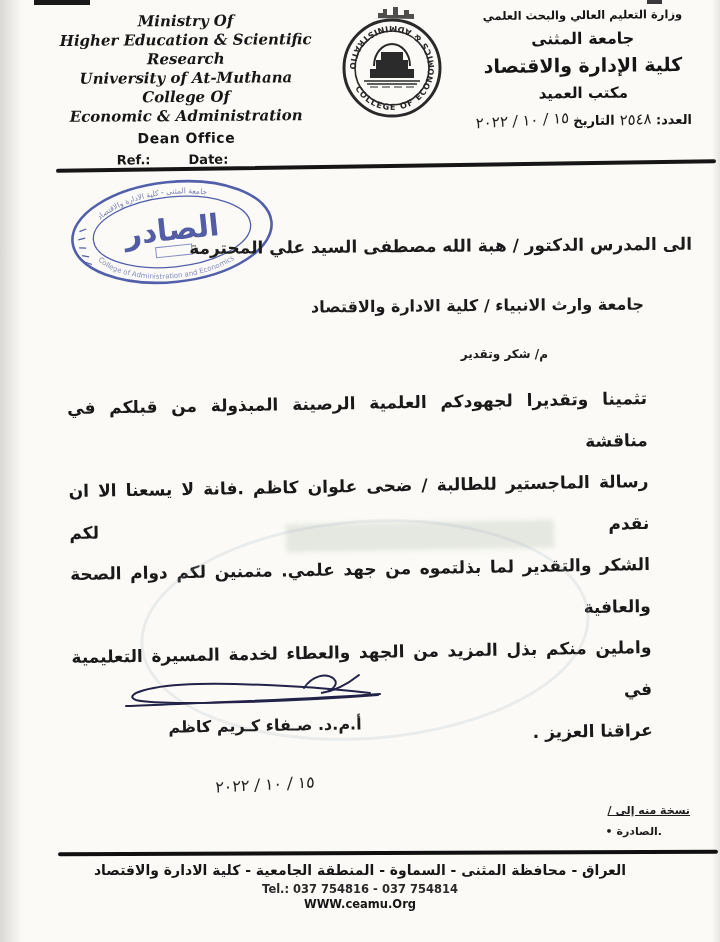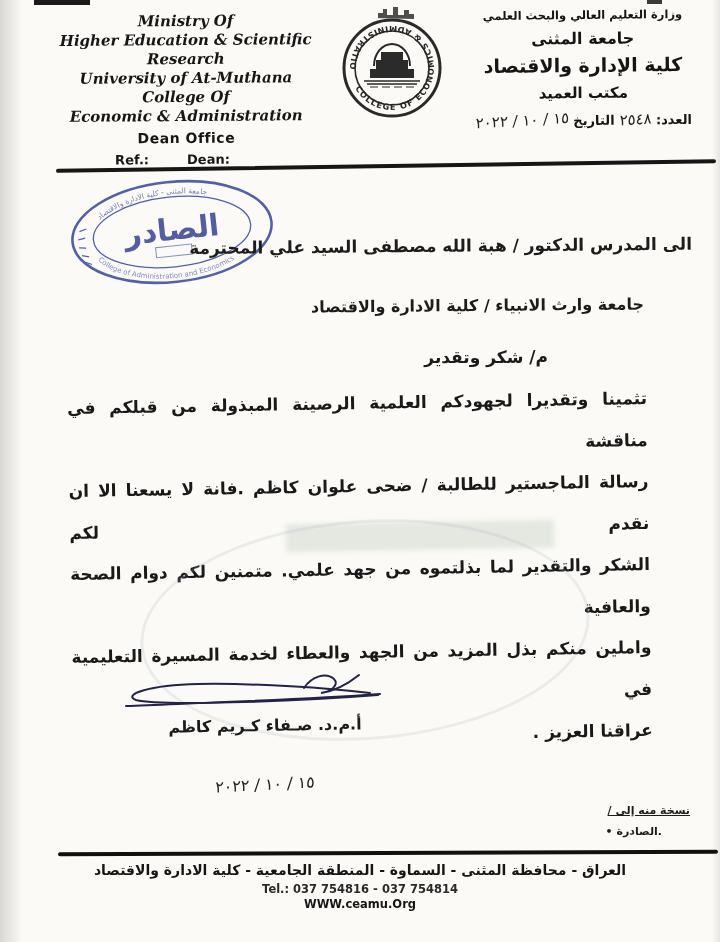--- a/index.html
+++ b/index.html
@@ -48,21 +48,21 @@
   
   .stamp { position:absolute; left:62px; top:172px; width:220px; height:120px;
     transform:rotate(-6deg); opacity:.92; }
 
   
   .recipient { position:absolute; right:28px; top:236px; width:540px; direction:rtl;
     text-align:right; font-size:17px; font-weight:bold; transform:rotate(-0.5deg); }
   .org { position:absolute; right:76px; top:296px; direction:rtl;
     font-size:16px; font-weight:bold; transform:rotate(-0.5deg); }
   .subject { position:absolute; right:172px; top:347px; direction:rtl;
-    font-size:17px; font-weight:bold; }
+    font-size:12px; font-weight:bold; }
   .bodyblock { position:absolute; left:70px; top:383px; width:580px;
     direction:rtl; transform:rotate(-1deg); color:#191919; }
   .bodyblock .bl { font-size:17px; font-weight:bold; line-height:41.5px;
     text-align:justify; text-align-last:justify; white-space:normal; }
   .bodyblock .bl.last { text-align:right; text-align-last:right; }
 
   .watermark { position:absolute; left:286px; top:522px; width:268px; height:28px;
     background:rgba(140,160,142,.20); filter:blur(2px); transform:rotate(-1deg); }
   .ghost-arc { position:absolute; left:140px; top:520px; width:450px; height:220px;
     border:3px solid rgba(165,180,195,.20); border-radius:50%;
@@ -104,21 +104,21 @@
 
   <div class="en-head">
     <div>Ministry Of</div>
     <div>Higher Education &amp; Scientific Research</div>
     <div>University of At-Muthana</div>
     <div>College Of</div>
     <div>Economic &amp; Administration</div>
     <div class="office">Dean Office</div>
     <div class="refrow">
       <span>Ref.:</span>
-      <span>Dean:</span>
+      <span>Date:</span>
     </div>
   </div>
 
   <svg class="seal" viewBox="0 0 116 120">
     <g fill="none" stroke="#2a2a2a">
 
       <path d="M38,14 h6 v-5 h5 v-4 h4 v6 h6 v-8 h5 v8 h6 v-5 h5 v4 h5 v5" stroke="none" fill="#2f2f2f" opacity=".85"></path>
       <circle cx="58" cy="64" r="48" stroke-width="3"></circle>
       <circle cx="58" cy="64" r="37" stroke-width="1.6"></circle>
 

